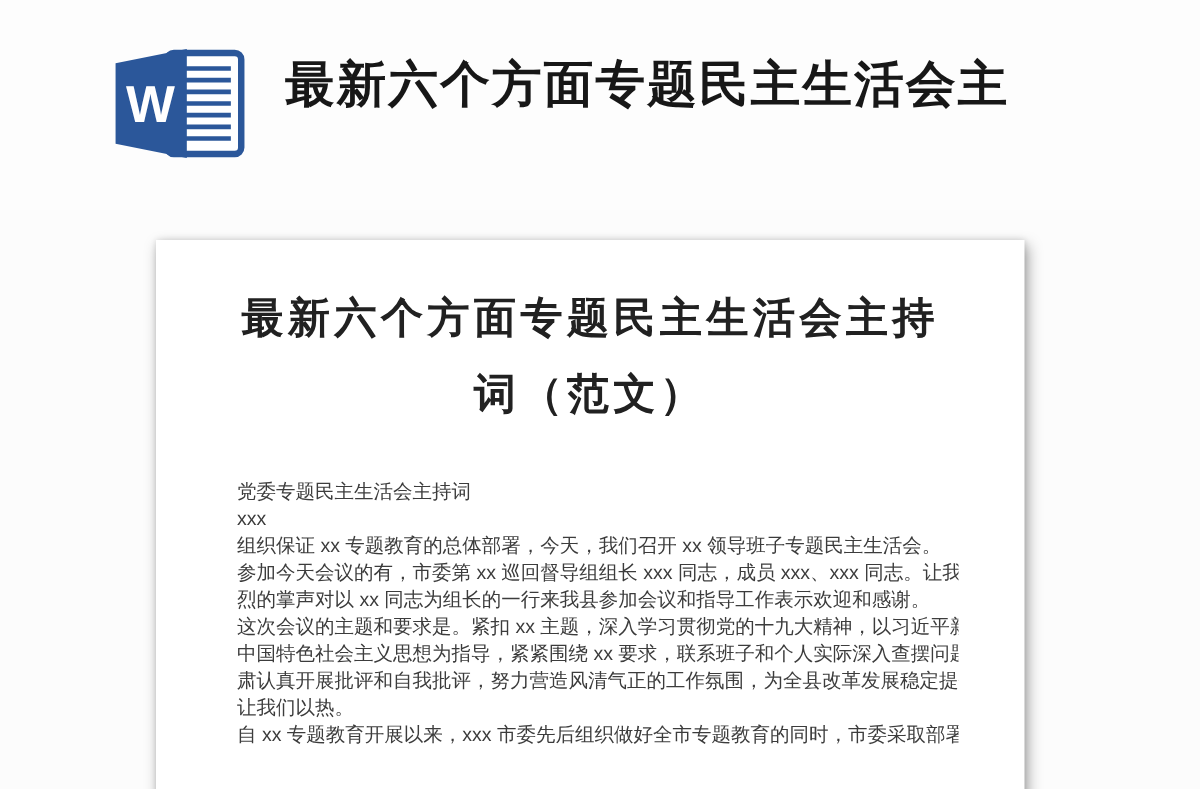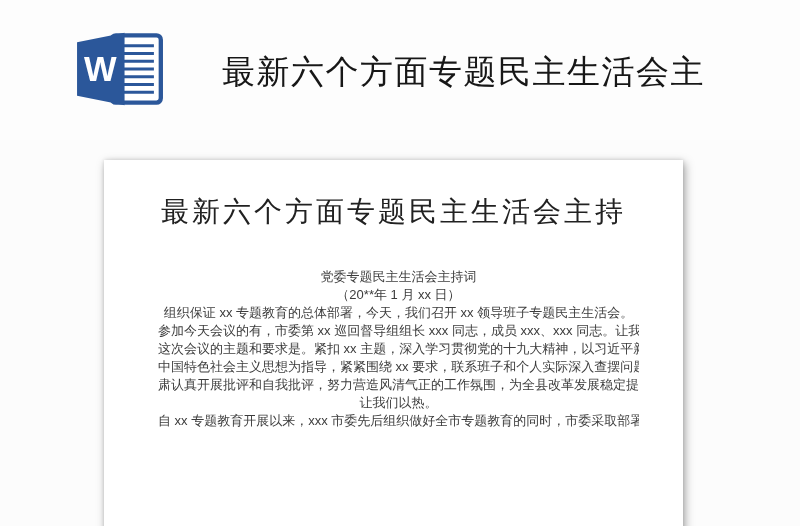--- a/index.html
+++ b/index.html
@@ -8,48 +8,48 @@
     overflow: hidden;
     position: relative;
     background: #fcfcfc;
     font-family: "Liberation Sans", sans-serif;
   }
   
   .header { position: absolute; left: 0; top: 0; width: 800px; height: 140px; background: #fdfdfd; }
   .word-icon { position: absolute; left: 71px; top: 27px; width: 95px; height: 84px; }
   .word-icon svg { width: 100%; height: 100%; display: block; }
   .page-title {
-    position: absolute; left: 190px; top: 26px; width: 560px;
-    font-size: 33px; font-weight: normal; color: #171717;
-    line-height: 47px; letter-spacing: 1.5px; margin-left: 32px;
+    position: absolute; left: 190px; top: 10px; width: 560px;
+    font-size: 33px; font-weight: bold; color: #171717;
+    line-height: 47px; letter-spacing: 1.5px;
   }
   .page-title .t-line { white-space: nowrap; }
 
   
   .doc-page {
     position: absolute; left: 104px; top: 160px;
     width: 579px; height: 720px;
     background: #ffffff;
     box-shadow: 2px 3px 9px rgba(0,0,0,0.35), 0 0 4px rgba(0,0,0,0.12);
   }
   .doc-title {
     padding-top: 26px;
     text-align: center;
-    font-size: 28px; font-weight: 400;
+    font-size: 28px; font-weight: 700;
     letter-spacing: 3px;
     line-height: 51px;
     color: #212121;
   }
   .doc-body {
     margin: 31px 44px 0 54px;
     font-size: 13px;
     line-height: 18px;
     color: #3c3c3c;
   }
-  .doc-body .b-line { height: 18px; white-space: nowrap; overflow: hidden; text-align: center; }
+  .doc-body .b-line { height: 18px; white-space: nowrap; overflow: hidden; }
 </style>
 </head>
 <body>
 
 <div class="header">
   <div class="word-icon">
     <svg viewBox="0 0 110 96" xmlns="http://www.w3.org/2000/svg">
 
       <rect x="47" y="9" width="57" height="78" rx="5" fill="#ffffff" stroke="#2B579A" stroke-width="5"></rect>
       <g stroke="#2B579A" stroke-width="3.6">
@@ -67,25 +67,27 @@
     </svg>
   </div>
   <h1 class="page-title">
     <div class="t-line">最新六个方面专题民主生活会主</div>
   </h1>
 </div>
 
 <div class="doc-page">
   <div class="doc-title">
     <div>最新六个方面专题民主生活会主持</div>
+    <div>词（范文）</div>
   </div>
   <div class="doc-body">
     <div class="b-line">党委专题民主生活会主持词</div>
-    <div class="b-line">（20**年 1 月 xx 日）</div>
+    <div class="b-line">xxx</div>
     <div class="b-line">组织保证 xx 专题教育的总体部署，今天，我们召开 xx 领导班子专题民主生活会。</div>
     <div class="b-line">参加今天会议的有，市委第 xx 巡回督导组组长 xxx 同志，成员 xxx、xxx 同志。让我们以热</div>
+    <div class="b-line">烈的掌声对以 xx 同志为组长的一行来我县参加会议和指导工作表示欢迎和感谢。</div>
     <div class="b-line">这次会议的主题和要求是。紧扣 xx 主题，深入学习贯彻党的十九大精神，以习近平新时代</div>
     <div class="b-line">中国特色社会主义思想为指导，紧紧围绕 xx 要求，联系班子和个人实际深入查摆问题，严</div>
     <div class="b-line">肃认真开展批评和自我批评，努力营造风清气正的工作氛围，为全县改革发展稳定提供坚强</div>
     <div class="b-line">让我们以热。</div>
     <div class="b-line">自 xx 专题教育开展以来，xxx 市委先后组织做好全市专题教育的同时，市委采取部署好的专题</div>
   </div>
 </div>
 
 </body></html>

